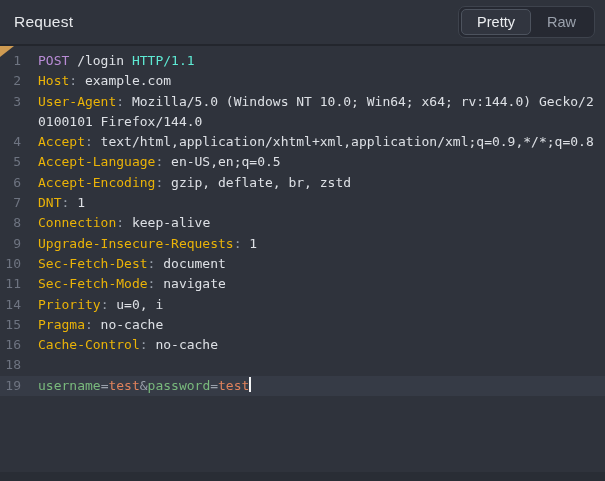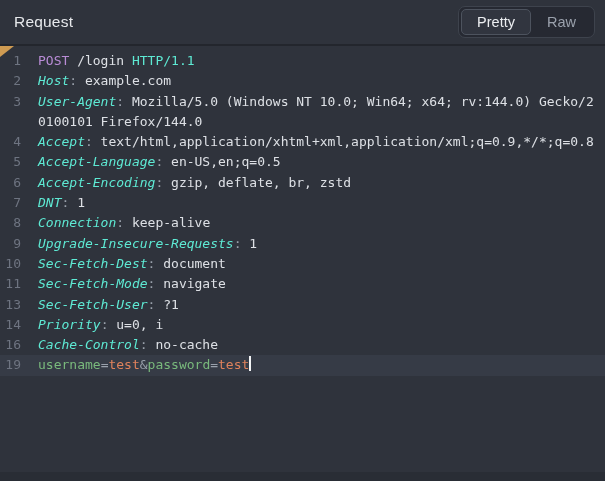--- a/index.html
+++ b/index.html
@@ -80,21 +80,21 @@
     margin-left: 17px;
     width: 558px;
     white-space: pre-wrap;
     word-break: break-all;
     color: #dde0e5;
     min-height: 20.3px;
   }
   
   .tk-method  { color: #b98cd6; }
   .tk-version { color: #5eead4; }
-  .tk-hname   { color: #5eead4; font-style: italic; }
+  .tk-hname   { color: #eab308; }
   .tk-plain   { color: #dde0e5; }
   .tk-punct   { color: #9aa1ac; }
   .tk-bkey    { color: #79b97c; }
   .tk-bval    { color: #e0825c; }
   .cursor {
     display: inline-block;
     width: 2px;
     height: 15px;
     background: #f2f3f5;
     vertical-align: -2px;
@@ -160,30 +160,34 @@
       </div>
       <div class="row">
         <span class="ln">10</span>
         <span class="lc"><span class="tk-hname">Sec-Fetch-Dest</span><span class="tk-punct">:</span><span class="tk-plain"> document</span></span>
       </div>
       <div class="row">
         <span class="ln">11</span>
         <span class="lc"><span class="tk-hname">Sec-Fetch-Mode</span><span class="tk-punct">:</span><span class="tk-plain"> navigate</span></span>
       </div>
       <div class="row">
-        <span class="ln">13</span>
-        <span class="lc"><span class="tk-hname">Sec-Fetch-User</span><span class="tk-punct">:</span><span class="tk-plain"> ?1</span></span>
-      </div>
-      <div class="row">
         <span class="ln">14</span>
         <span class="lc"><span class="tk-hname">Priority</span><span class="tk-punct">:</span><span class="tk-plain"> u=0, i</span></span>
       </div>
       <div class="row">
+        <span class="ln">15</span>
+        <span class="lc"><span class="tk-hname">Pragma</span><span class="tk-punct">:</span><span class="tk-plain"> no-cache</span></span>
+      </div>
+      <div class="row">
         <span class="ln">16</span>
         <span class="lc"><span class="tk-hname">Cache-Control</span><span class="tk-punct">:</span><span class="tk-plain"> no-cache</span></span>
+      </div>
+      <div class="row">
+        <span class="ln">18</span>
+        <span class="lc"></span>
       </div>
       <div class="row active">
         <span class="ln">19</span>
         <span class="lc"><span class="tk-bkey">username</span><span class="tk-punct">=</span><span class="tk-bval">test</span><span class="tk-punct">&amp;</span><span class="tk-bkey">password</span><span class="tk-punct">=</span><span class="tk-bval">test</span><span class="cursor"></span></span>
       </div>
     </div>
 </div>
 
 <div class="bottom-strip"></div>
 

